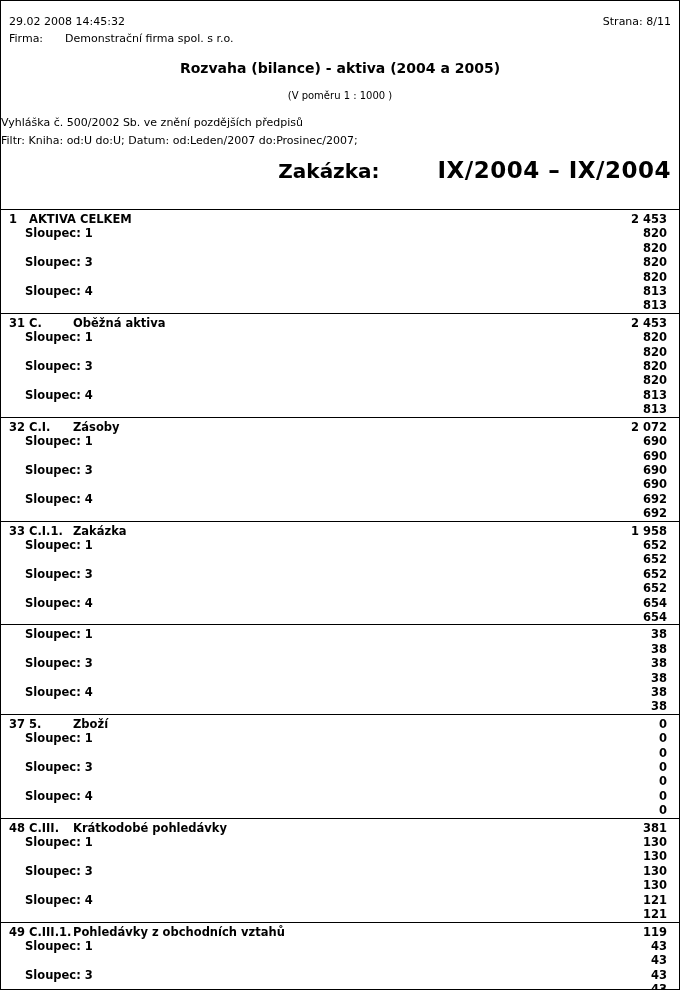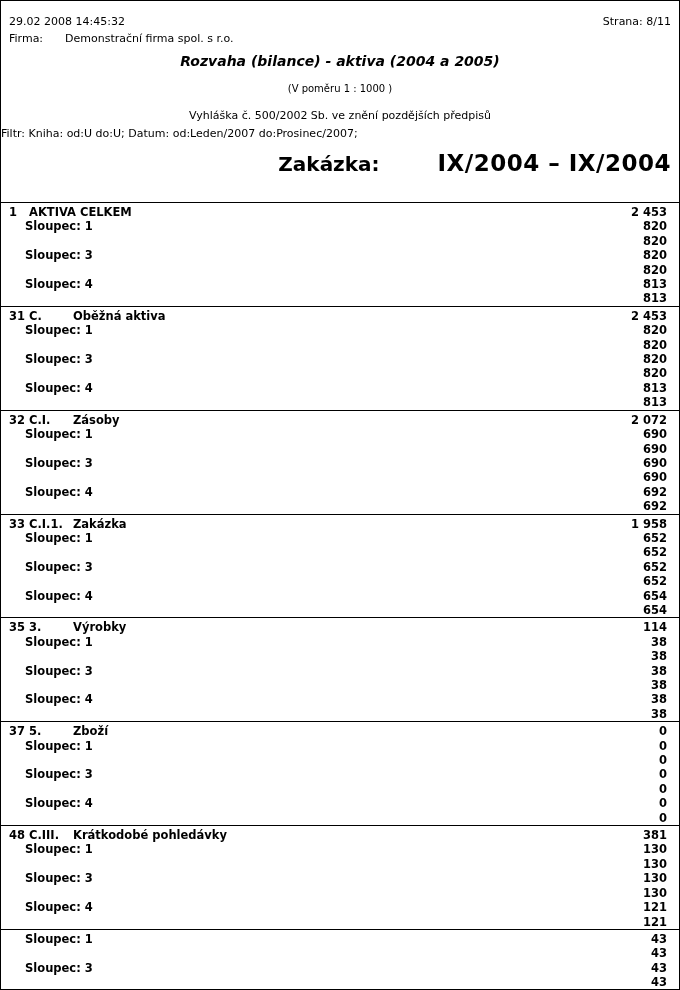--- a/index.html
+++ b/index.html
@@ -14,23 +14,23 @@
     border: 1px solid #000;
     background: #fff;
     padding-top: 14px;
     overflow: hidden;
     position: relative;
   }
   .hpad { padding-left: 8px; padding-right: 8px; }
   .meta-row { display: flex; justify-content: space-between; font-size: 11px; line-height: 13px; }
   .firm-row { display: flex; font-size: 11px; line-height: 13px; margin-top: 4px; }
   .firm-name { margin-left: 22px; }
-  .report-title { text-align: center; font-size: 14px; font-weight: bold; line-height: 17px; margin-top: 8px; font-style: italic; }
+  .report-title { text-align: center; font-size: 14px; font-weight: bold; line-height: 17px; margin-top: 15px; }
   .ratio-line { text-align: center; font-size: 10px; line-height: 13px; margin-top: 12px; }
-  .law-line { text-align: center; font-size: 11px; line-height: 13px; margin-top: 14px; }
+  .law-line { font-size: 11px; line-height: 13px; margin-top: 14px; }
   .filter-line { text-align: left; font-size: 11px; line-height: 13px; margin-top: 5px; }
   .order-row { margin-top: 10px; font-weight: bold; display: flex; align-items: baseline; line-height: 27px; justify-content: flex-end; }
   .order-label { font-size: 20px; }
   .order-value { font-size: 23px; margin-left: 58px; letter-spacing: 0.5px; }
   .report-table { margin-top: 24px; }
   .section { border-top: 1px solid #000; padding-top: 2px; }
   .hdr {
     display: flex; font-weight: bold; font-size: 11.5px; line-height: 14.4px;
     padding: 0 12px 0 8px; white-space: nowrap;
   }
@@ -205,26 +205,20 @@
             <span class="subrow-value">654</span>
           </div>
           <div class="subrow">
             <span class="subrow-label"></span>
             <span class="subrow-value">654</span>
           </div>
         </div>
   </div>
 
   <div class="section">
-    <div class="hdr">
-      <span class="hdr-num">35</span>
-      <span class="hdr-code">3.</span>
-      <span class="hdr-name">Výrobky</span>
-      <span class="hdr-total">114</span>
-    </div>
     <div>
           <div class="subrow">
             <span class="subrow-label">Sloupec: 1</span>
             <span class="subrow-value">38</span>
           </div>
           <div class="subrow">
             <span class="subrow-label"></span>
             <span class="subrow-value">38</span>
           </div>
           <div class="subrow">
@@ -310,20 +304,26 @@
             <span class="subrow-value">121</span>
           </div>
           <div class="subrow">
             <span class="subrow-label"></span>
             <span class="subrow-value">121</span>
           </div>
         </div>
   </div>
 
   <div class="section">
+    <div class="hdr">
+      <span class="hdr-num">49</span>
+      <span class="hdr-code">C.III.1.</span>
+      <span class="hdr-name">Pohledávky z obchodních vztahů</span>
+      <span class="hdr-total">119</span>
+    </div>
     <div>
           <div class="subrow">
             <span class="subrow-label">Sloupec: 1</span>
             <span class="subrow-value">43</span>
           </div>
           <div class="subrow">
             <span class="subrow-label"></span>
             <span class="subrow-value">43</span>
           </div>
           <div class="subrow">

